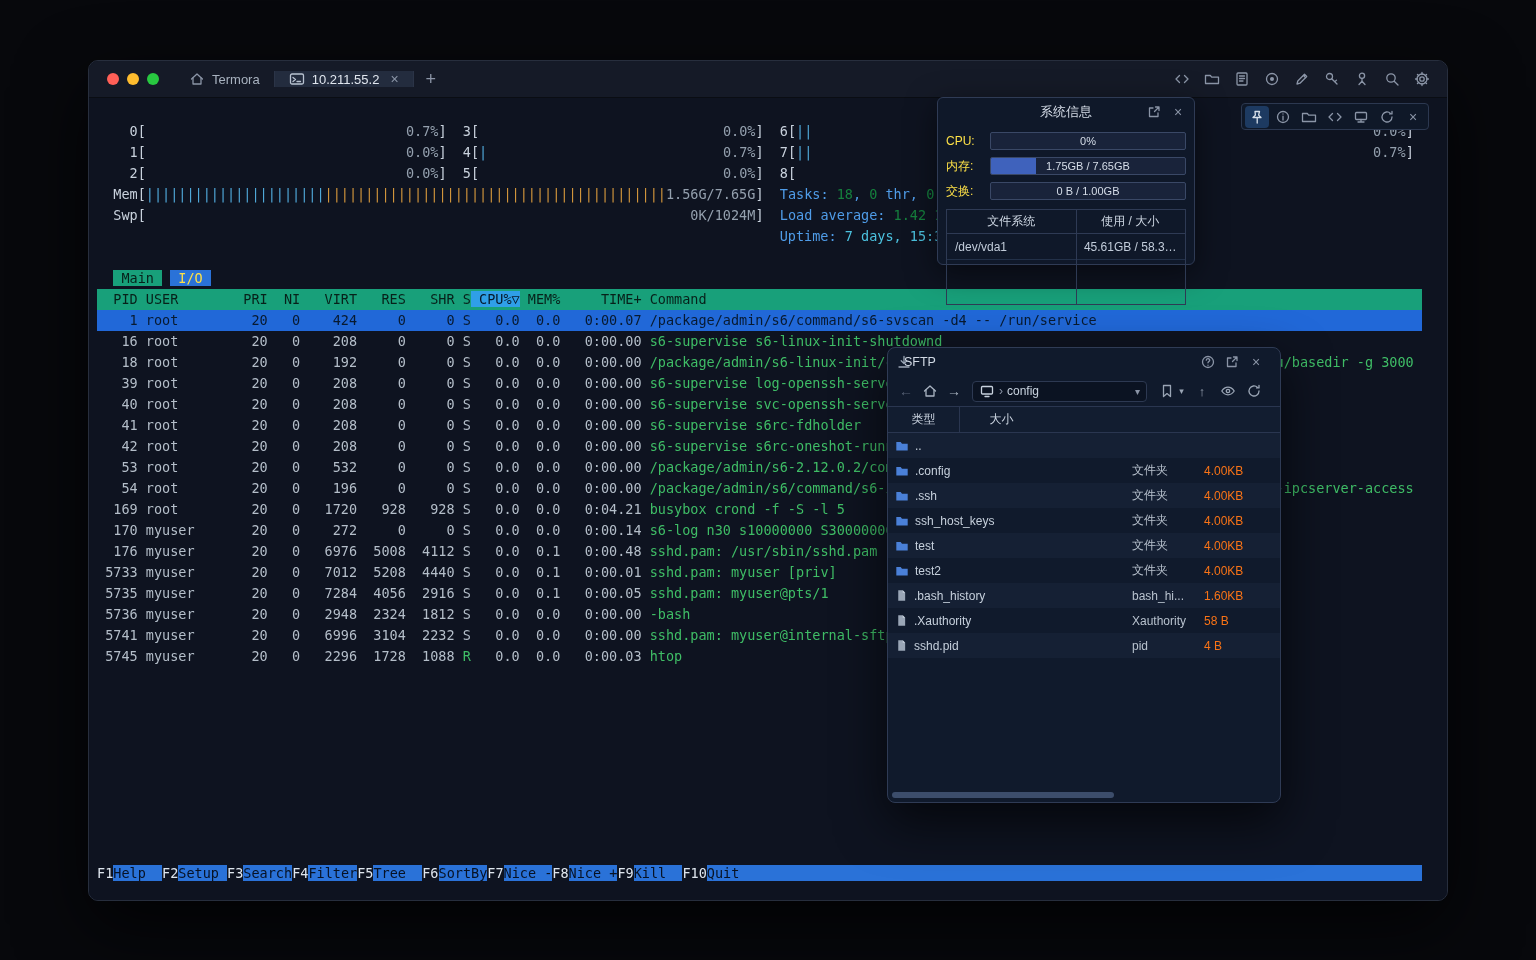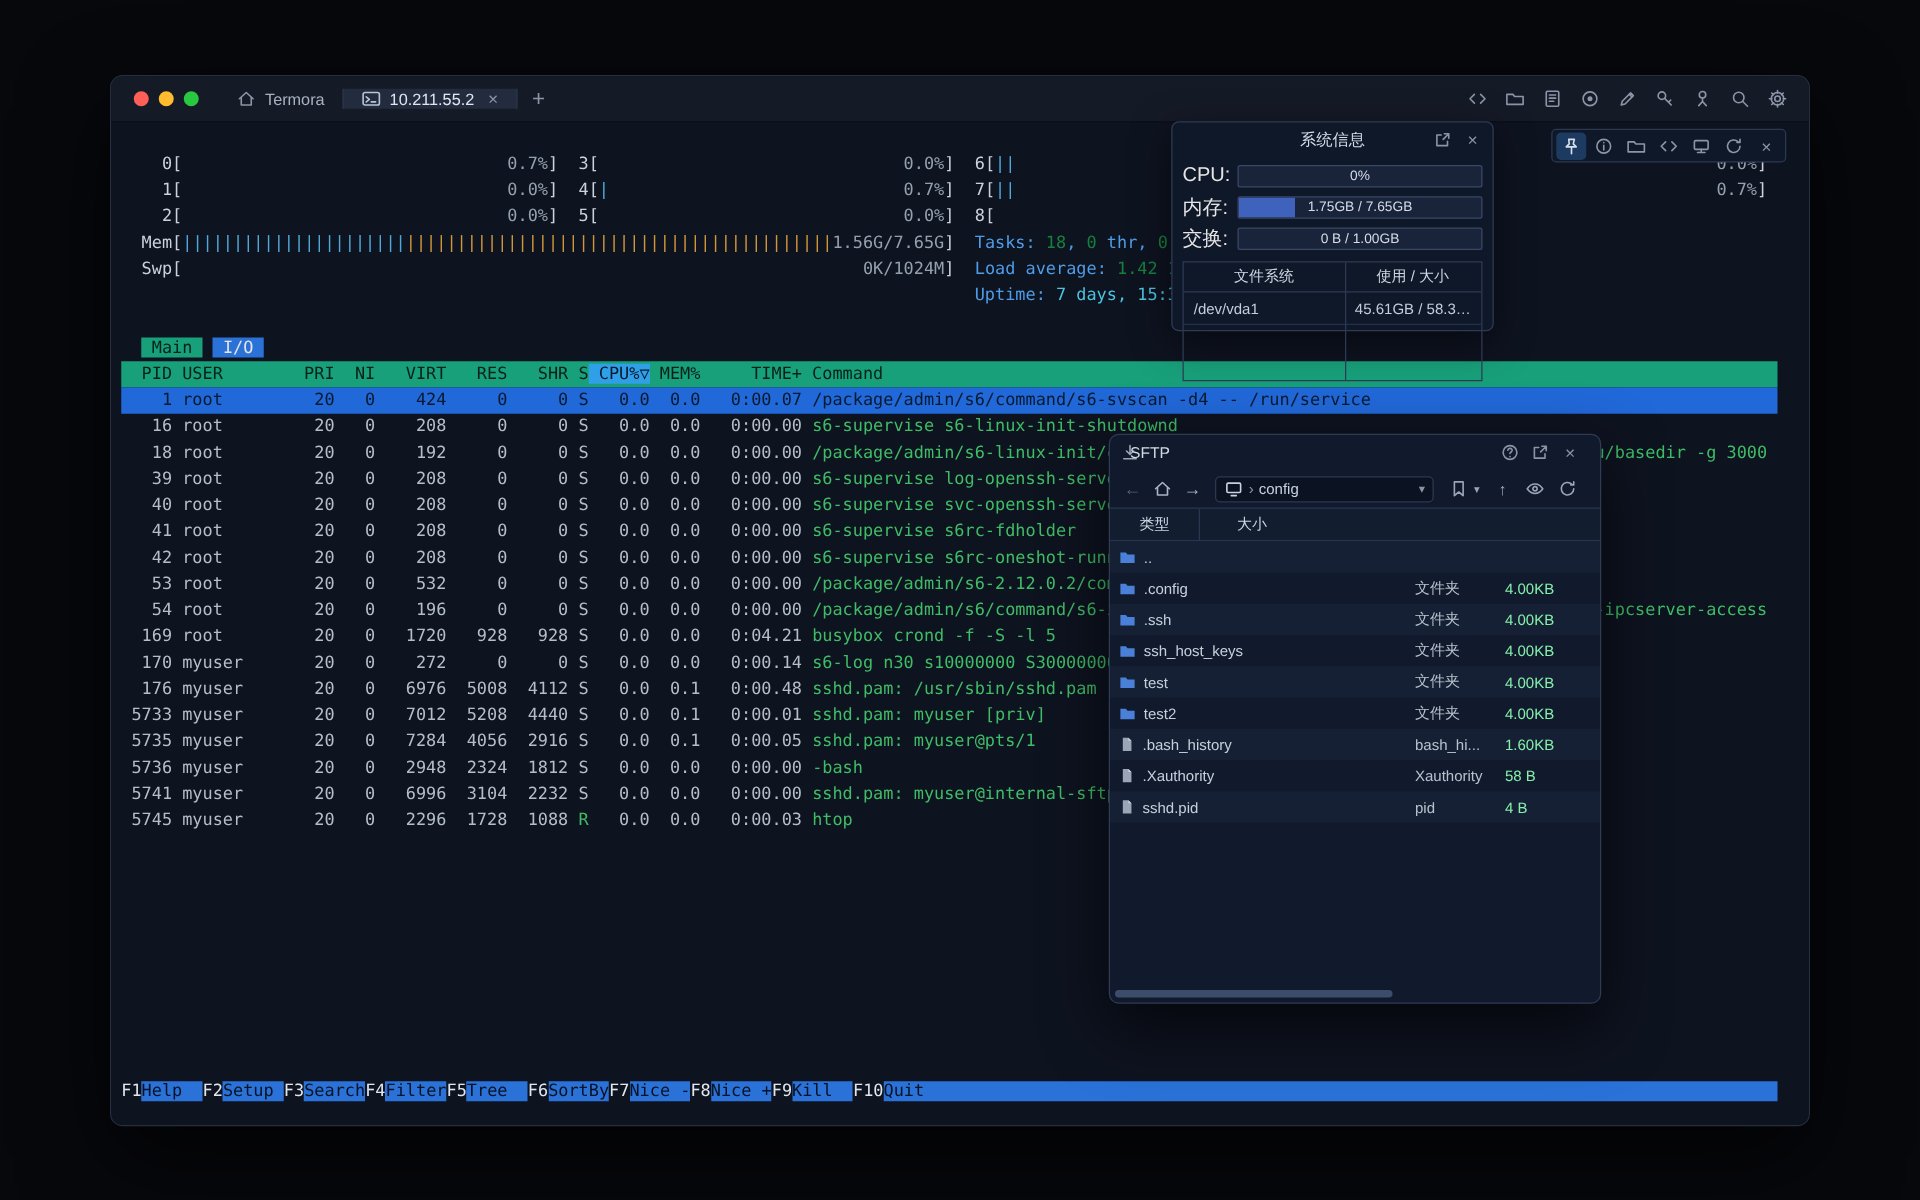--- a/index.html
+++ b/index.html
@@ -19,38 +19,38 @@
 #newtab{color:#8b95a7;font-size:18px;padding:0 12px;display:flex;align-items:center}
 #tb-icons{margin-left:auto;display:flex;align-items:center;gap:12px;padding-right:16px}
 #tb-icons button{color:#8b95a7;display:flex;width:18px;height:18px;align-items:center;justify-content:center}
 
 #terminal{position:absolute;left:0;right:0;top:37px;bottom:0;background:#0e1320;font-family:"DejaVu Sans Mono",monospace;font-size:13.5px;line-height:21px;color:#b4bec9}
 #htop{position:absolute;left:8px;top:23px}
 .tline,.prow,.hline,#vtabs{height:21px;white-space:pre}
 .b{color:#c9d2dd}.v{color:#94a0ae}.pc{color:#4fa8d8}.po{color:#d1953b}
 .lb{color:#4f9ce8}.w{color:#15803d}.cy{color:#4cc3e0}
 .tabA{background:#18a07a;color:#07211a}
-.tabB{background:#2a72d8;color:#e5e5e5}
+.tabB{background:#2a72d8;color:#fde047}
 .hline{background:#18a07a;color:#07211a;width:163ch}
 .cpuCell{background:#2f9fe8;color:#06182a}
 .cmd{color:#3fbd66}.stR{color:#3fbd66}
 .prow.sel{background:#2168d8;width:163ch}
 .prow.sel span{color:#081a30}
 #fbar{position:absolute;left:8px;top:765px;height:21px;white-space:pre;width:163ch}
 .fkey{color:#dfe6ee}
 .flbl{background:#2a72d8;color:#071224}
 
 .panel{position:absolute;background:#0f1829;border:1px solid #2f3b55;border-radius:6px}
 #sysinfo{left:848px;top:36px;width:258px;height:168px;z-index:40;box-shadow:0 8px 30px rgba(0,0,0,.5)}
 .p-title{height:28px;display:flex;align-items:center;position:relative;color:#d6dde8;font-size:13px}
 .p-title .ttl{position:absolute;left:0;right:0;text-align:center}
 .p-actions{margin-left:auto;display:flex;gap:8px;padding-right:8px;z-index:2}
 .p-actions button{color:#8a94a6;width:16px;height:16px;display:flex;align-items:center;justify-content:center;font-size:14px}
 .metric{display:flex;align-items:center;height:20px;margin:5px 8px 0}
-.metric .mlbl{width:44px;font-size:16px;color:#e5e5e5}
+.metric .mlbl{width:44px;font-size:12px;color:#fde047}
 .mbar{flex:1;height:18px;background:#19233a;border:1px solid #3a4866;border-radius:2px;position:relative;overflow:hidden}
 .mfill{position:absolute;left:0;top:0;bottom:0;background:#3f62bc}
 .mtxt{position:absolute;left:0;right:0;top:0;bottom:0;display:flex;align-items:center;justify-content:center;font-size:11px;color:#d5dde8}
 .dtable{margin:8px 8px 0;border:1px solid #2e3a54;height:96px;position:relative;font-size:12px}
 .dsep{position:absolute;left:54%;top:0;bottom:0;width:1px;background:#2e3a54}
 .dhead{display:flex;height:24px;border-bottom:1px solid #2e3a54;color:#cdd6e2}
 .dhead div{display:flex;align-items:center;justify-content:center}
 .dh1{width:54%}.dh2{width:46%}
 .drow{display:flex;height:26px;border-bottom:1px solid #223048;color:#c2ccda}
 .drow .c1{width:54%;display:flex;align-items:center;padding-left:8px}
@@ -74,21 +74,21 @@
 .s-head{display:flex;height:27px;border-top:1px solid #2a3650;border-bottom:1px solid #2a3650;background:#121d30;font-size:12px;color:#cdd6e2}
 .s-head div{display:flex;align-items:center;justify-content:center;border-right:1px solid #2a3650}
 .s-head div:last-child{border-right:none}
 .colName{width:237px}.colType{width:72px}.colSize{width:83px}
 .s-row{display:flex;height:25px;font-size:12px;color:#c6d0dc}
 .s-row:nth-child(odd){background:#152034}
 .s-row .cName{width:237px;display:flex;align-items:center;gap:6px;padding-left:7px;over
 
 flow:hidden}
 .s-row .cType{width:72px;display:flex;align-items:center;padding-left:7px;color:#b8c2ce}
-.s-row .cSize{width:83px;display:flex;align-items:center;padding-left:7px;color:#86efac}
+.s-row .cSize{width:83px;display:flex;align-items:center;padding-left:7px;color:#f97316}
 .s-scroll{position:absolute;left:2px;right:2px;bottom:3px;height:8px}
 .s-thumb{position:absolute;left:2px;top:1px;width:222px;height:6px;background:#3c4d6b;border-radius:3px}
 .chic{line-height:1;display:inline-block}
 svg{display:block}
 </style>
 </head>
 <body>
 
 <div id="window">
 

